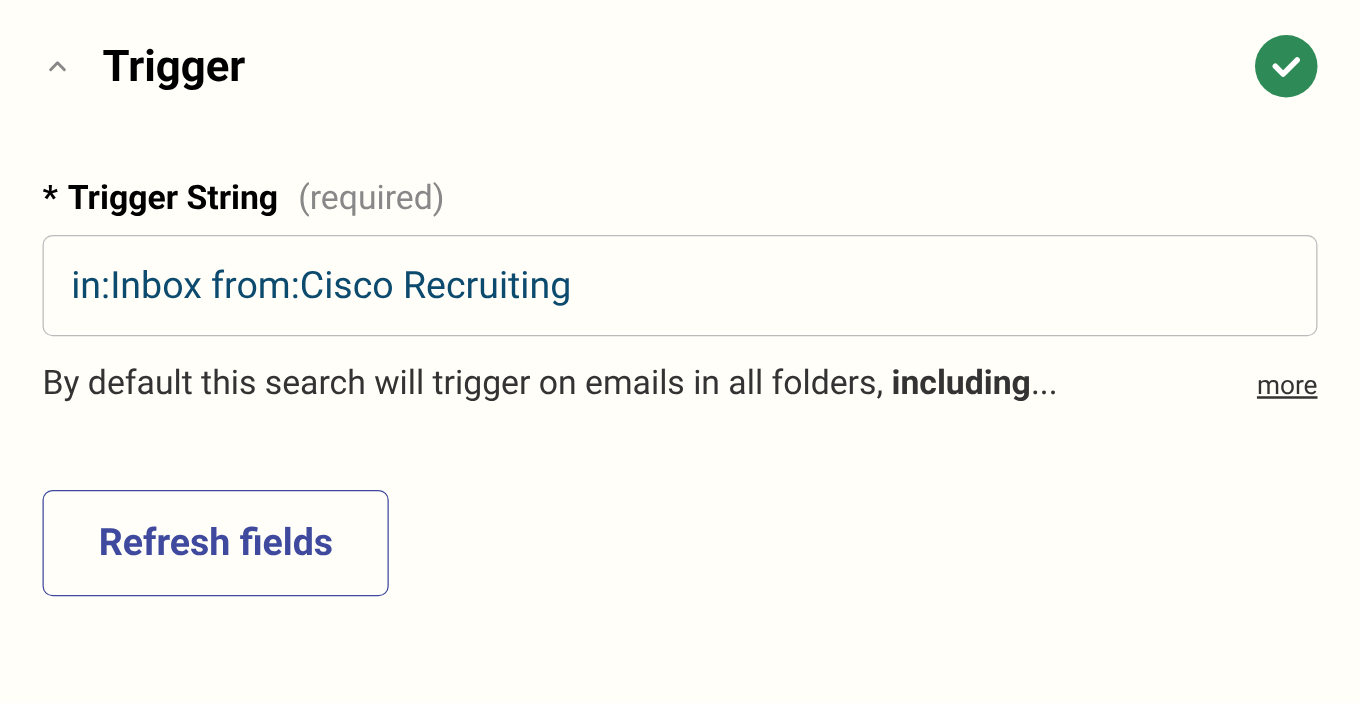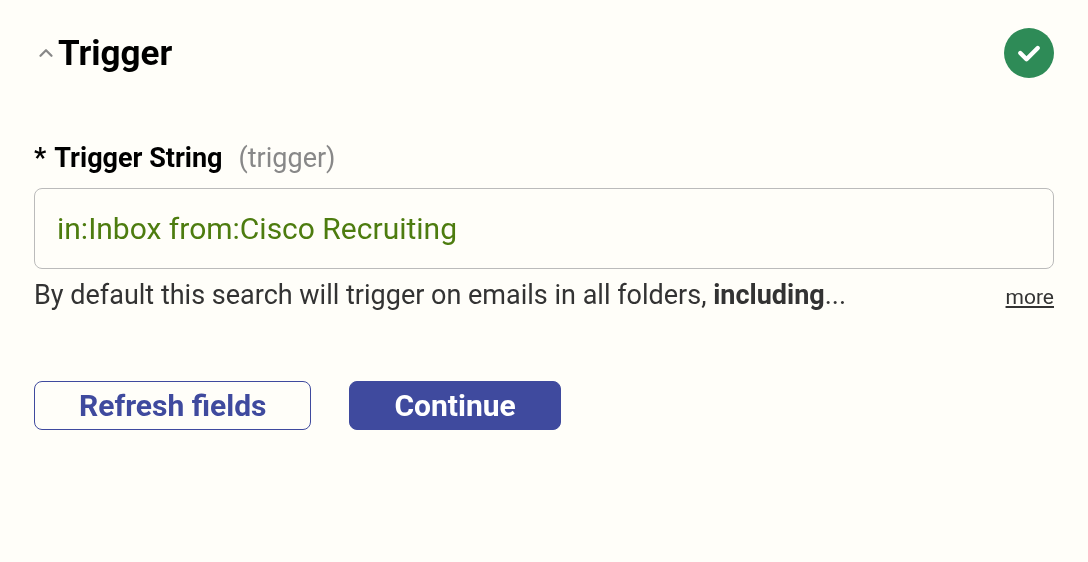--- a/index.html
+++ b/index.html
@@ -16,20 +16,21 @@
     }
     .header-row {
       display: flex;
       align-items: center;
       justify-content: space-between;
       margin-bottom: 64px;
     }
     .header-left {
       display: flex;
       align-items: center;
+      gap: 24px;
     }
     .chevron {
       width: 24px;
       height: 24px;
       display: flex;
       align-items: center;
       justify-content: center;
       cursor: pointer;
     }
     .chevron svg {
@@ -75,30 +76,30 @@
       font-size: 27px;
       color: #888;
       font-weight: 400;
     }
     .text-input {
       width: 100%;
       border: 1px solid #bbb;
       border-radius: 8px;
       padding: 22px 22px;
       font-size: 30px;
-      color: #4d7c0f;
+      color: #0c4a6e;
       background: #fffef9;
       outline: none;
       font-family: inherit;
     }
     .helper-row {
       display: flex;
       align-items: baseline;
       justify-content: space-between;
-      margin-top: 10px;
+      margin-top: 21px;
       gap: 24px;
     }
     .helper-text {
       font-size: 27px;
       color: #333;
       white-space: nowrap;
       overflow: hidden;
     }
     .helper-including {
       font-weight: 700;
@@ -109,21 +110,21 @@
       text-decoration: underline;
       cursor: pointer;
       white-space: nowrap;
     }
     .button-row {
       display: flex;
       gap: 38px;
       margin-top: 70px;
     }
     .btn {
-      padding: 6px 44px;
+      padding: 24px 44px;
       font-size: 30px;
       font-weight: 700;
       border-radius: 8px;
       cursor: pointer;
       font-family: inherit;
     }
     .btn-secondary {
       background: #fffef9;
       border: 1.5px solid #3f4a9e;
       color: #3f4a9e;
@@ -151,31 +152,30 @@
   <div class="check-badge">
     <svg viewBox="0 0 24 24" fill="none" stroke="#fff" stroke-width="3.5" stroke-linecap="round" stroke-linejoin="round">
       <polyline points="5 12 10 17 19 8"></polyline>
     </svg>
   </div>
 </div>
 
 <div class="field-label-row">
   <span class="asterisk">*</span>
   <span class="field-label">Trigger String</span>
-  <span class="required-text">(trigger)</span>
+  <span class="required-text">(required)</span>
 </div>
 
 <input type="text" class="text-input" value="in:Inbox from:Cisco Recruiting" style="">
 
 <div class="helper-row">
   <div class="helper-text">
     <span>By default this search will trigger on emails in all folders, </span><span class="helper-including">including</span><span>...</span>
   </div>
   <span class="more-link">more</span>
 </div>
 
 <div class="button-row">
   <button class="btn btn-secondary">Refresh fields</button>
-  <button class="btn btn-primary">Continue</button>
 </div>
 
 
 
 
 </body></html>

